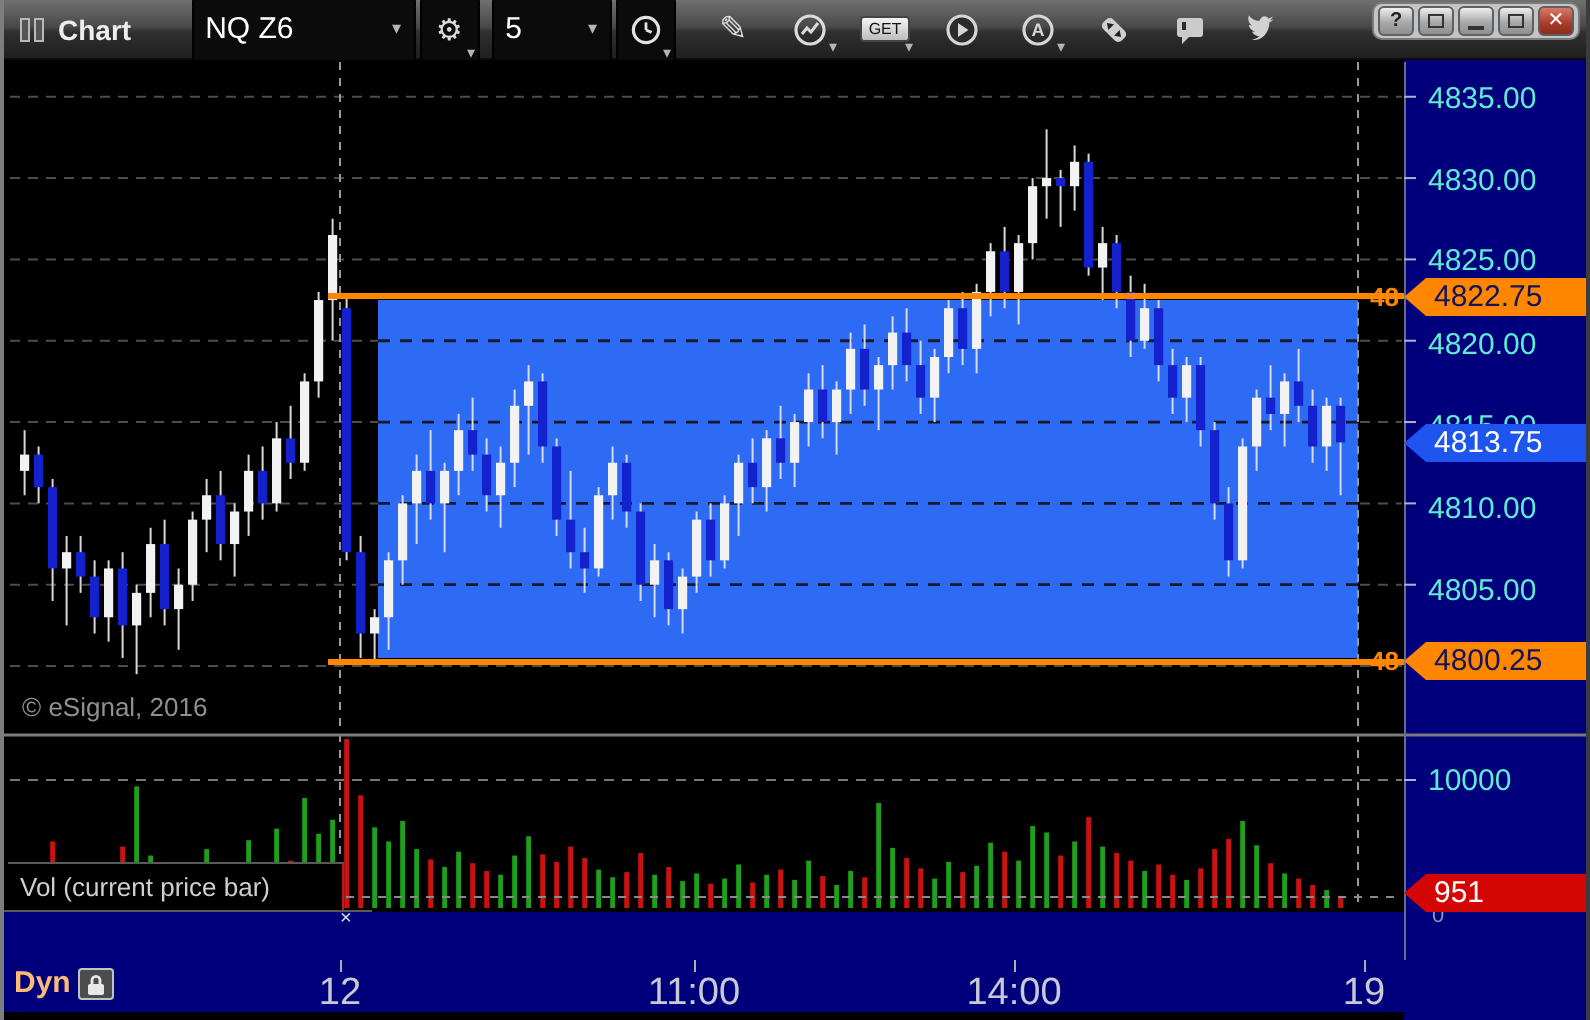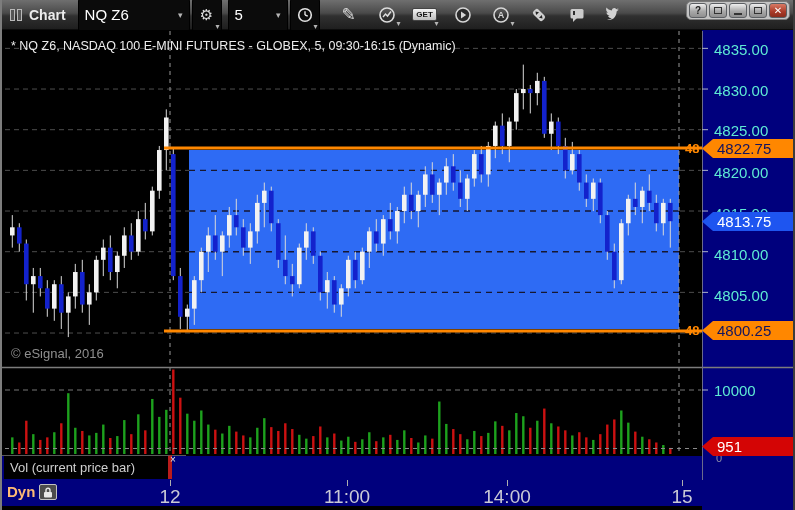--- a/index.html
+++ b/index.html
@@ -5,42 +5,42 @@
   html,body{margin:0;padding:0;background:#101010;}
   *{box-sizing:border-box;font-family:"Liberation Sans","DejaVu Sans",sans-serif;}
   #win{position:relative;width:795px;height:510px;overflow:hidden;background:#000;
        border-left:2px solid #7d7d7d;border-right:2px solid #3c3c3c;}
   
   #titlebar{position:absolute;left:0;top:0;width:100%;height:30px;
     background:linear-gradient(#6f6f6f,#4a4a4a 45%,#303030 55%,#1f1f1f);
     border-bottom:1px solid #0c0c0c;display:flex;align-items:center;}
   .app-ico{display:flex;gap:2px;margin:0 7px 0 8px;}
   .app-ico i{display:block;width:5px;height:12px;border:1px solid #b9b9b9;background:#555;}
-  .tb-title{color:#ededed;font-weight:bold;font-size:14px;margin-right:12px;}
+  .tb-title{color:#ededed;font-weight:bold;font-size:14px;margin-right:30px;}
   .blackbox{height:26px;background:#0b0b0b;border:1px solid #000;border-radius:3px;
     color:#fff;font-size:15px;display:flex;align-items:center;padding:16px 6px;position:relative;margin-right:2px;}
   .caret{color:#b5b5b5;font-size:9px;margin-left:6px;}
   .caret-corner{position:absolute;right:1px;bottom:0px;color:#b5b5b5;font-size:8px;line-height:8px;}
   .tb-icon{width:30px;height:26px;display:flex;align-items:center;justify-content:center;position:relative;margin:0 4px;}
   .glyph{color:#dcdcdc;font-size:17px;}
   #winbtns{position:absolute;right:3px;top:1px;display:flex;gap:2px;background:#c4c4c4;
     border:1px solid #7a7a7a;border-radius:5px;padding:1px 2px;}
   .wbtn{width:18px;height:15px;border:1px solid #5c5f63;border-radius:3px;
     background:linear-gradient(#efefef,#a9a9a9 55%,#8f8f8f);
     display:flex;align-items:center;justify-content:center;font-size:10px;font-weight:bold;color:#222;}
   .wbtn.close{background:linear-gradient(#d97a65,#a93a28 60%,#8c2c1c);color:#fff;}
   .mini-rect{width:8px;height:7px;border:1px solid #333;}
   .mini-line{width:8px;height:2px;background:#333;margin-top:6px;}
   
   .abs{position:absolute;}
   #plot-bg{left:0;top:30px;width:795px;height:426px;background:#000;}
   #axis-bg{left:700px;top:30px;width:95px;height:480px;background:#00007d;}
   #bottom-bar{left:0;top:456px;width:700px;height:50px;background:#00007d;}
-  #vol-label-box{left:2px;top:455px;width:168px;height:24px;background:#000;
-     border-top:1px solid #5a5a5a;border-right:4px solid #b91c1c;color:#cfcfcf;font-size:13px;
+  #vol-label-box{left:2px;top:431px;width:168px;height:24px;background:#000;
+     border-top:1px solid #5a5a5a;border-right:1px solid #b91c1c;color:#cfcfcf;font-size:13px;
      display:flex;align-items:center;padding:0 6px;}
   #vol-label-close{position:absolute;left:168px;top:455px;color:#e0e0e0;font-size:10px;line-height:10px;}
   #chart-header{left:9px;top:39px;color:#ececec;font-size:12.5px;}
   #watermark{left:9px;top:346px;color:#8f8f8f;font-size:13px;}
   #chartsvg{left:0;top:30px;pointer-events:none;}
   .ptick{position:absolute;left:712px;width:80px;color:#5eead4;font-size:15px;}
   .tag{position:absolute;left:700px;width:95px;height:19px;font-size:15px;line-height:19px;
        padding-left:15px;clip-path:polygon(0 50%,11px 0,100% 0,100% 100%,11px 100%);}
   .edge48{position:absolute;color:#ff8700;font-weight:bold;font-size:13px;}
   .tlabel{position:absolute;top:486px;color:#c9c9d6;font-size:19px;transform:translateX(-50%);}
@@ -88,21 +88,21 @@
     </div>
     <div class="tb-icon">
       <svg width="18" height="18" viewBox="0 0 18 18">
         <circle cx="9" cy="9" r="7" fill="none" stroke="#dcdcdc" stroke-width="1.6"></circle>
         <polyline points="5,11 7.5,8 9.5,10 13,5.5" fill="none" stroke="#dcdcdc" stroke-width="1.5"></polyline>
       </svg>
       <span class="caret-corner">▾</span>
     </div>
     <div class="tb-icon">
       <span style="background:linear-gradient(#f4f4f4,#bdbdbd);border:1px solid #444;border-radius:2px;
-        color:#151515;font-size:8px;font-weight:bold;padding:1px 3px;">GET</span>
+        color:#151515;font-size:8px;font-weight:normal;padding:1px 3px;">GET</span>
       <span class="caret-corner">▾</span>
     </div>
     <div class="tb-icon">
       <svg width="18" height="18" viewBox="0 0 18 18">
         <circle cx="9" cy="9" r="7" fill="#2b2b2b" stroke="#d6d6d6" stroke-width="1.6"></circle>
         <polygon points="7,5.5 12.2,9 7,12.5" fill="#d6d6d6"></polygon>
       </svg>
     </div>
     <div class="tb-icon">
       <svg width="18" height="18" viewBox="0 0 18 18">
@@ -467,21 +467,20 @@
       <line x1="700" y1="48.370750000000015" x2="706" y2="48.370750000000015" stroke="#aeb4c8" stroke-width="1"></line>
       <line x1="700" y1="89.03575000000001" x2="706" y2="89.03575000000001" stroke="#aeb4c8" stroke-width="1"></line>
       <line x1="700" y1="129.70075" x2="706" y2="129.70075" stroke="#aeb4c8" stroke-width="1"></line>
       <line x1="700" y1="170.36575" x2="706" y2="170.36575" stroke="#aeb4c8" stroke-width="1"></line>
       <line x1="700" y1="211.03074999999998" x2="706" y2="211.03074999999998" stroke="#aeb4c8" stroke-width="1"></line>
       <line x1="700" y1="251.69574999999998" x2="706" y2="251.69574999999998" stroke="#aeb4c8" stroke-width="1"></line>
       <line x1="700" y1="292.36075" x2="706" y2="292.36075" stroke="#aeb4c8" stroke-width="1"></line>
       <line x1="700" y1="390" x2="706" y2="390" stroke="#aeb4c8" stroke-width="1"></line>
     </svg>
 
-  <div class="abs" id="chart-header">* NQ Z6, NASDAQ 100 E-MINI FUTURES - GLOBEX, 5, 09:30-16:15 (Dynamic)</div>
   <div class="abs" id="watermark">© eSignal, 2016</div>
 
   <div class="ptick" style="top:41px">4835.00</div>
   <div class="ptick" style="top:82px">4830.00</div>
   <div class="ptick" style="top:122px">4825.00</div>
   <div class="ptick" style="top:164px">4820.00</div>
   <div class="ptick" style="top:205px">4815.00</div>
   <div class="ptick" style="top:246px">4810.00</div>
   <div class="ptick" style="top:287px">4805.00</div>
   <div class="ptick" style="top:382px">10000</div>
@@ -507,15 +506,15 @@
       <path d="M3,5 V3.2 A2,2 0 0 1 7,3.2 V5" fill="none" stroke="#e8e8e8" stroke-width="1.4"></path>
     </svg>
   </div>
   <div class="vtick" style="left:168px"></div>
   <div class="vtick" style="left:345px"></div>
   <div class="vtick" style="left:505px"></div>
   <div class="vtick" style="left:680px"></div>
   <div class="tlabel" style="left:168px">12</div>
   <div class="tlabel" style="left:345px">11:00</div>
   <div class="tlabel" style="left:505px">14:00</div>
-  <div class="tlabel" style="left:680px">15</div>
+  <div class="tlabel" style="left:680px">19</div>
 
 </div>
 
 </body></html>

